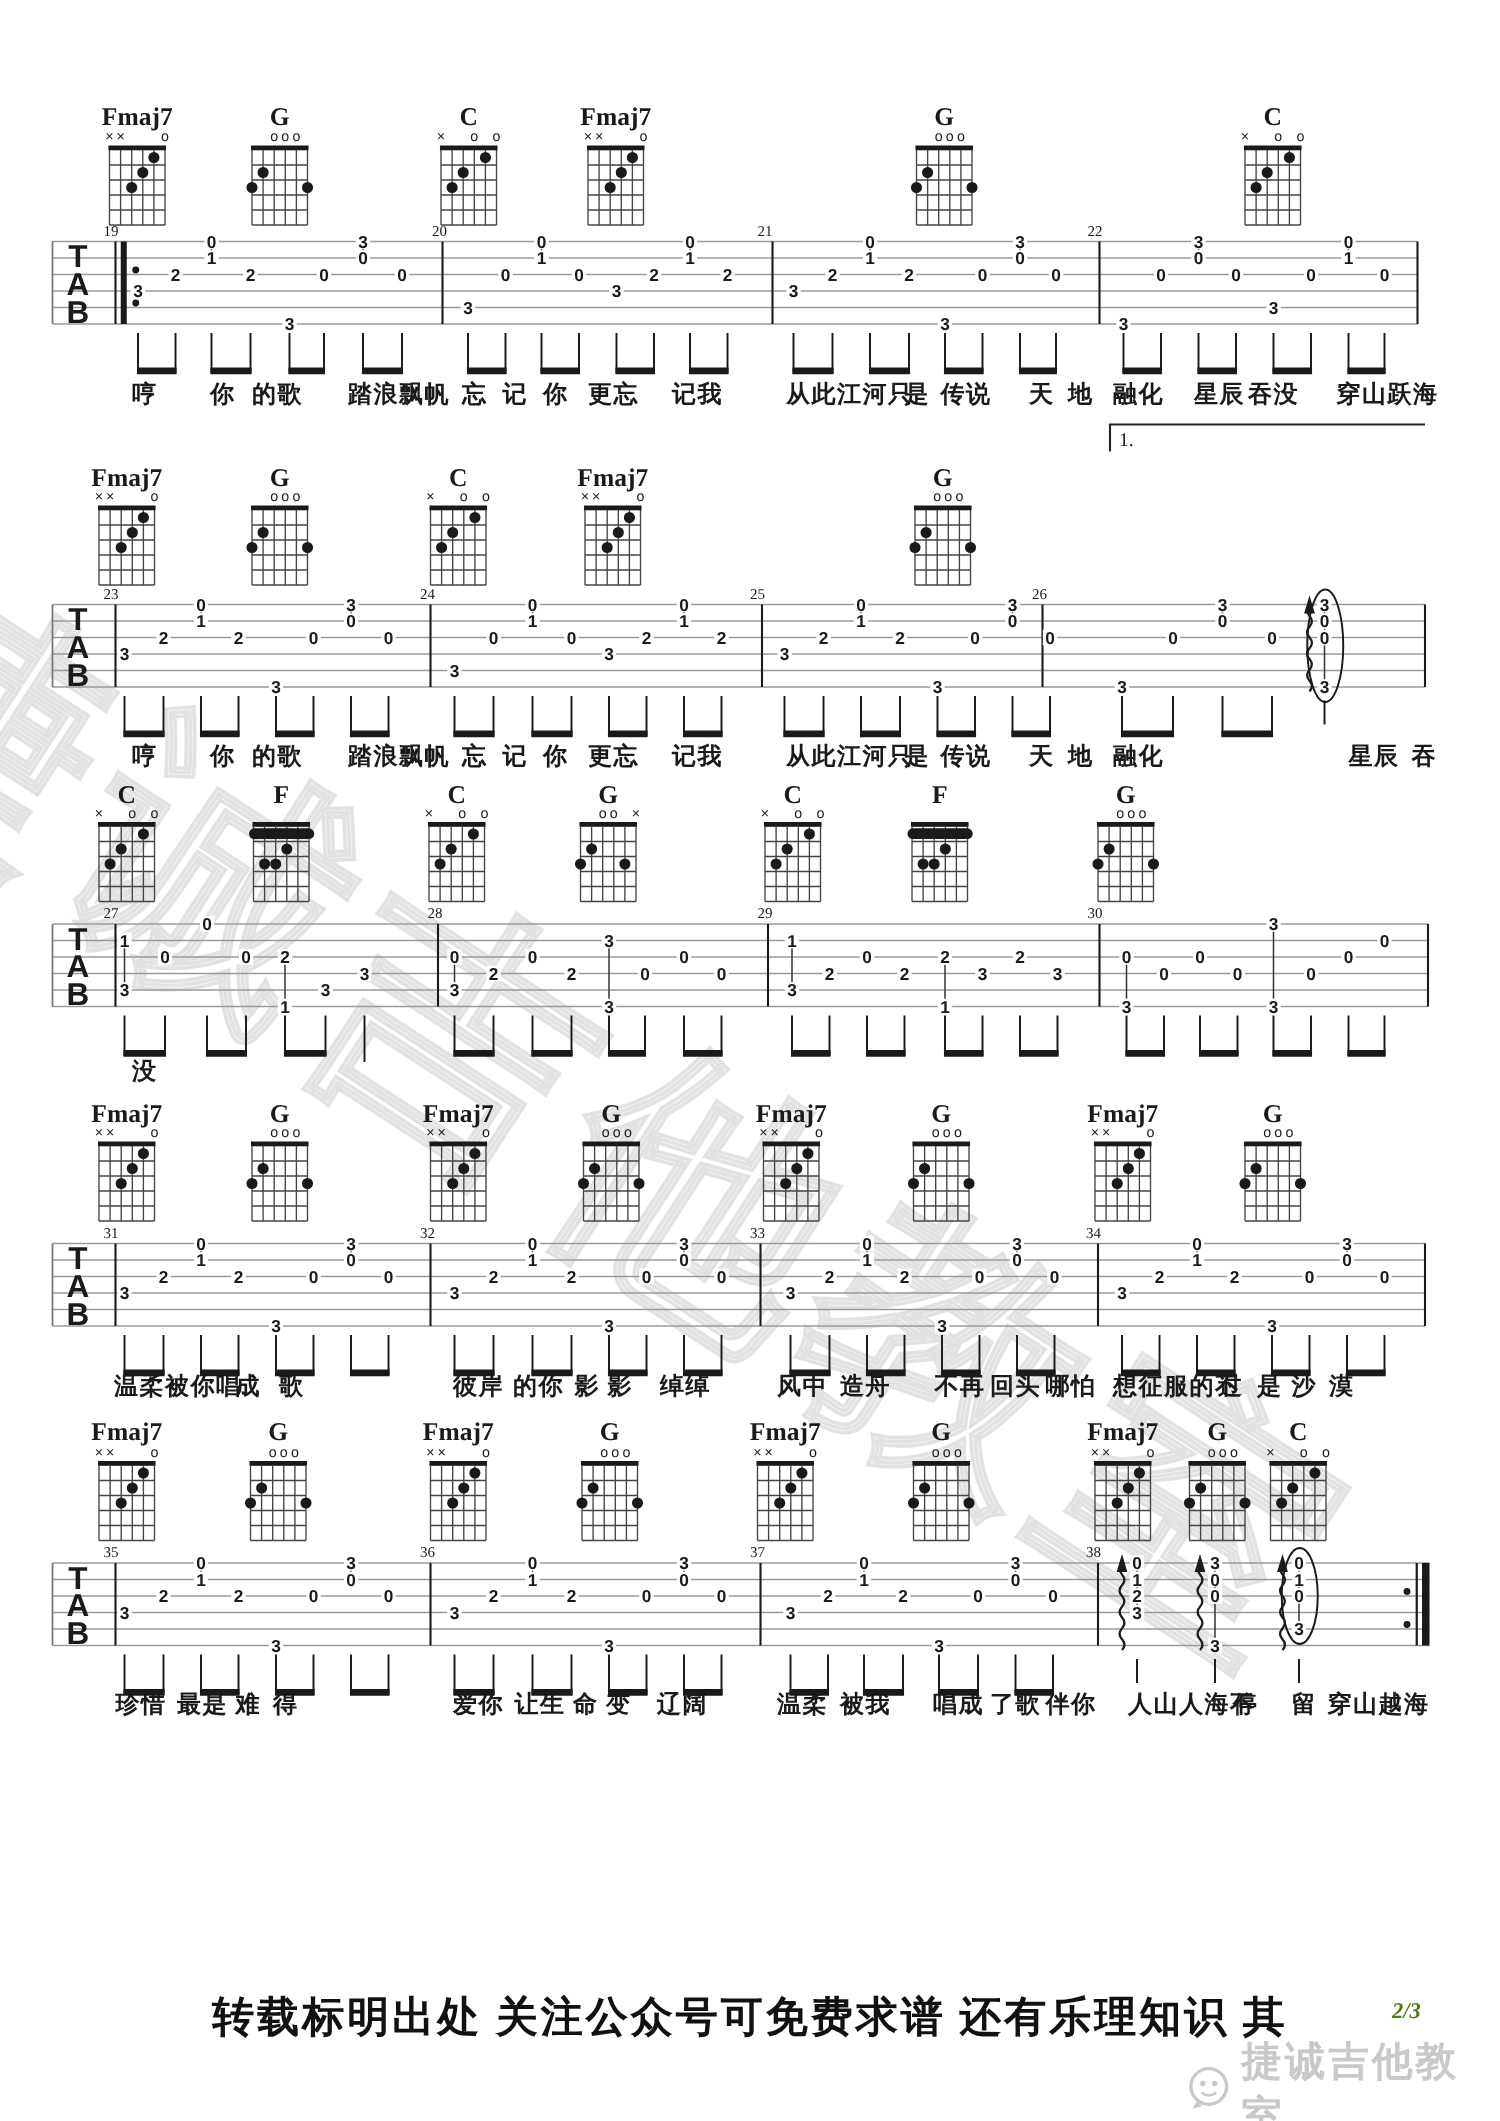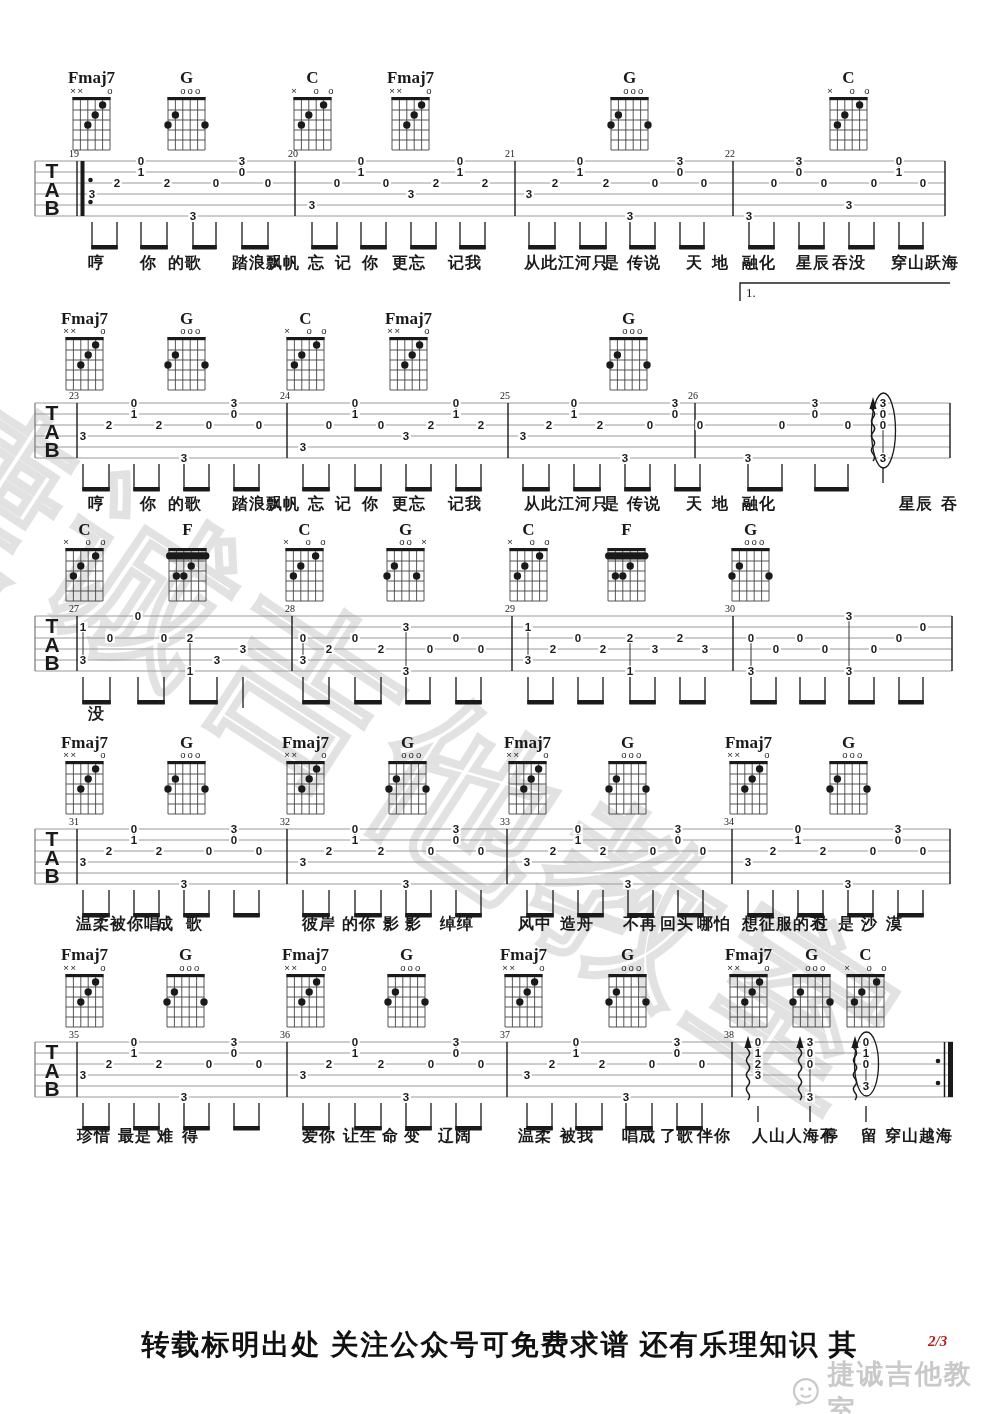--- a/index.html
+++ b/index.html
@@ -14,21 +14,21 @@
   .footer-line{position:absolute;width:100%;text-align:center;z-index:2;
         font-family:"Liberation Serif",serif;font-weight:bold;color:#111;
         font-size:28px;letter-spacing:2px;}
   #footer1{top:1326px;}
   #footer2{top:1363px;}
   #brand{position:absolute;left:790px;top:1356px;z-index:1;display:flex;align-items:center;gap:4px;}
   #brand-text{font-family:"Liberation Serif",serif;font-weight:bold;font-size:27px;
         color:#c9c9c9;letter-spacing:2px;}
   #page-num{position:absolute;left:928px;top:1333px;z-index:3;
         font-family:"Liberation Serif",serif;font-style:italic;font-weight:bold;
-        font-size:15px;color:#b91c1c;}
+        font-size:15px;color:#4d7c0f;}
 </style>
 </head>
 <body>
 
 <div id="page">
   <div id="watermark">捷诚吉他教室</div>
 
   <svg id="notation" width="1000" height="1414" viewBox="0 0 1000 1414">
       <g>
         <line x1="35" y1="161" x2="945" y2="161" stroke="#9a9a9a" stroke-width="1"></line>

